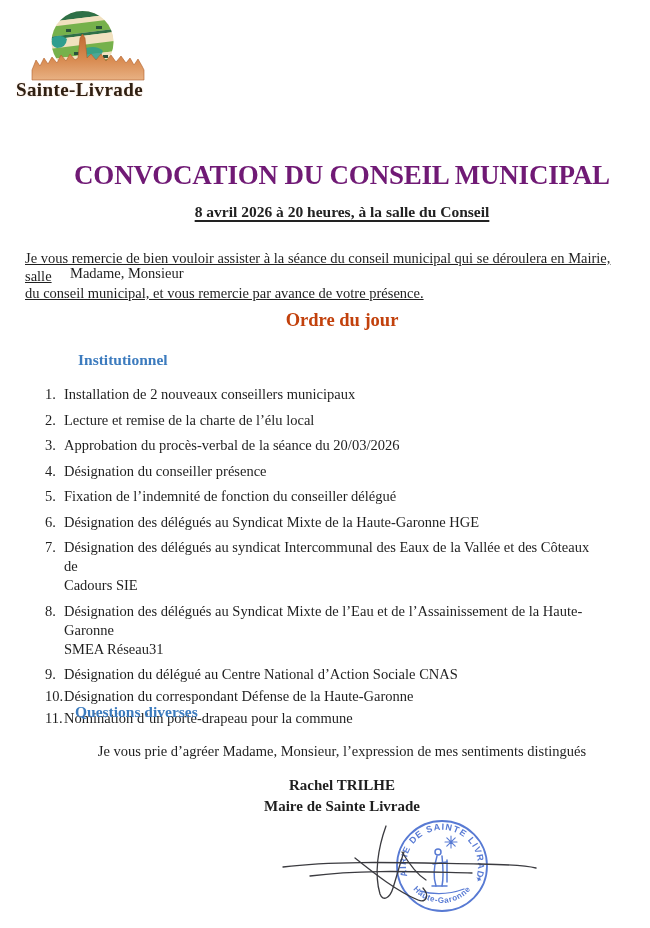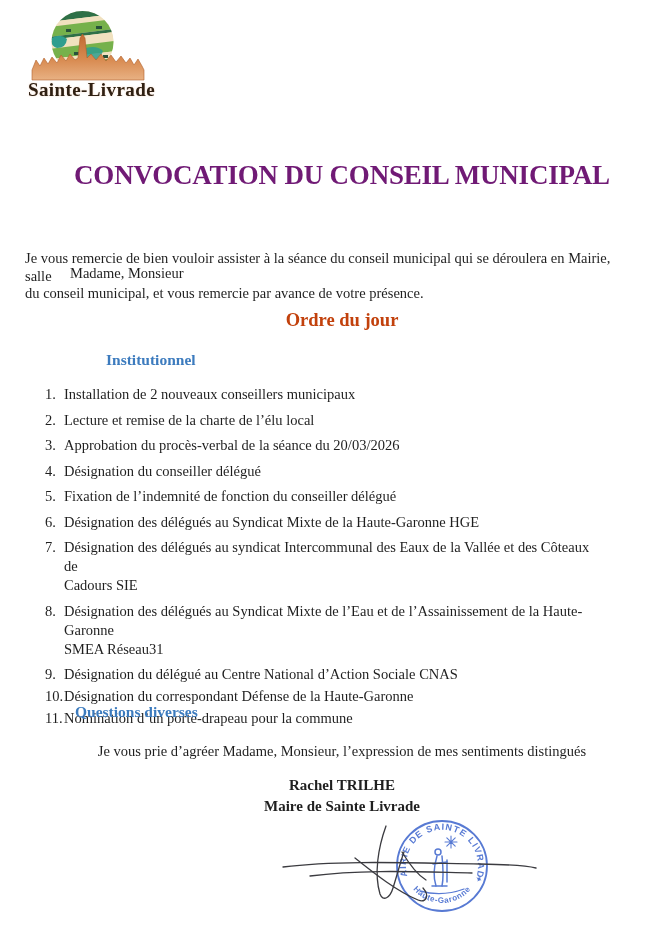--- a/index.html
+++ b/index.html
@@ -6,36 +6,36 @@
   .page{
     position:relative;width:650px;height:928px;background:#ffffff;overflow:hidden;
     font-family:"Liberation Serif","DejaVu Serif",serif;color:#1f1f1f;
   }
   .abs{position:absolute;}
   .centered{left:34px;width:616px;text-align:center;}
 
   
   .logo-svg{left:26px;top:8px;}
   .logo-text{
-    left:28px;top:79px;font-size:19px;font-weight:bold;color:#2f2013;
+    left:16px;top:79px;font-size:19px;font-weight:bold;color:#2f2013;
     letter-spacing:.4px;text-shadow:0 0 2px rgba(225,140,80,.35);
   }
 
   
   .title{top:160px;font-size:27px;font-weight:bold;letter-spacing:-.2px;color:#701a75;}
   .subtitle{top:203px;font-size:15.5px;font-weight:bold;color:#222;}
   .subtitle span{text-decoration:underline;text-decoration-thickness:1.5px;text-underline-offset:3px;}
 
   
   .salutation{top:233px;left:70px;font-size:14.5px;margin-top:32px;}
-  .intro{top:250px;left:25px;width:606px;font-size:14.5px;line-height:17.5px;}
+  .intro{top:250px;left:25px;width:606px;font-size:14.5px;line-height:17.5px;text-decoration:underline;}
 
   .agenda-heading{top:310px;font-size:18.5px;font-weight:bold;color:#c2410c;}
   .section-label{font-size:15.5px;font-weight:bold;color:#3c7bbe;}
-  .section-inst{top:351px;left:78px;margin-left:28px;}
+  .section-inst{top:351px;left:78px;}
   .section-q{top:703px;left:75px;text-align:right;}
 
   
   .agenda-list{top:385px;left:45px;width:556px;list-style:none;margin:0;padding:0;}
   .agenda-list li{display:flex;font-size:14.5px;line-height:19px;margin-bottom:6.5px;}
   .agenda-list li:nth-child(9),.agenda-list li:nth-child(10){margin-bottom:3px;}
   .agenda-list .num{flex:none;width:19px;}
   .agenda-list .item-lines{width:535px;}
   .agenda-list .l{display:block;}
 
@@ -80,20 +80,23 @@
       <rect x="40" y="21" width="5" height="3" fill="#27513a"></rect>
       <rect x="70" y="18" width="6" height="3" fill="#27513a"></rect>
       <rect x="48" y="44" width="5" height="3" fill="#27513a"></rect>
       <rect x="77" y="47" width="5" height="3" fill="#27513a"></rect>
     </g>
     <path fill="url(#vil)" stroke="#b05f2c" stroke-width="0.6" d="M 6,72 L 6,62 L 10,52 L 14,58 L 18,50 L 22,56 L 26,49 L 31,55 L 35,47 L 40,53 L 44,46 L 49,52 L 52,50 L 54,30 L 56.5,26 L 59,30 L 61,50 L 65,46 L 70,52 L 75,46 L 80,53 L 85,47 L 90,54 L 95,48 L 100,55 L 104,50 L 108,57 L 112,51 L 116,58 L 118,62 L 118,72 Z"></path>
   </svg>
   <div class="abs logo-text">Sainte-Livrade</div>
 
   <div class="abs centered title">CONVOCATION DU CONSEIL MUNICIPAL</div>
+  <div class="abs centered subtitle">
+    <span>8 avril 2026 à 20 heures, à la salle du Conseil</span>
+  </div>
 
   <div class="abs salutation">Madame, Monsieur</div>
   <div class="abs intro">
     <div>Je vous remercie de bien vouloir assister à la séance du conseil municipal qui se déroulera en Mairie, salle</div>
     <div>du conseil municipal, et vous remercie par avance de votre présence.</div>
   </div>
 
   <div class="abs centered agenda-heading">Ordre du jour</div>
   <div class="abs section-label section-inst">Institutionnel</div>
 
@@ -115,21 +118,21 @@
     <li>
         <span class="num">3.</span>
         <span class="item-lines">
           <span class="l">Approbation du procès-verbal de la séance du 20/03/2026</span>
           <span class="l"></span>
         </span>
       </li>
     <li>
         <span class="num">4.</span>
         <span class="item-lines">
-          <span class="l">Désignation du conseiller délégué</span>
+          <span class="l">Désignation du conseiller présence</span>
           <span class="l"></span>
         </span>
       </li>
     <li>
         <span class="num">5.</span>
         <span class="item-lines">
           <span class="l">Fixation de l’indemnité de fonction du conseiller délégué</span>
           <span class="l"></span>
         </span>
       </li>

